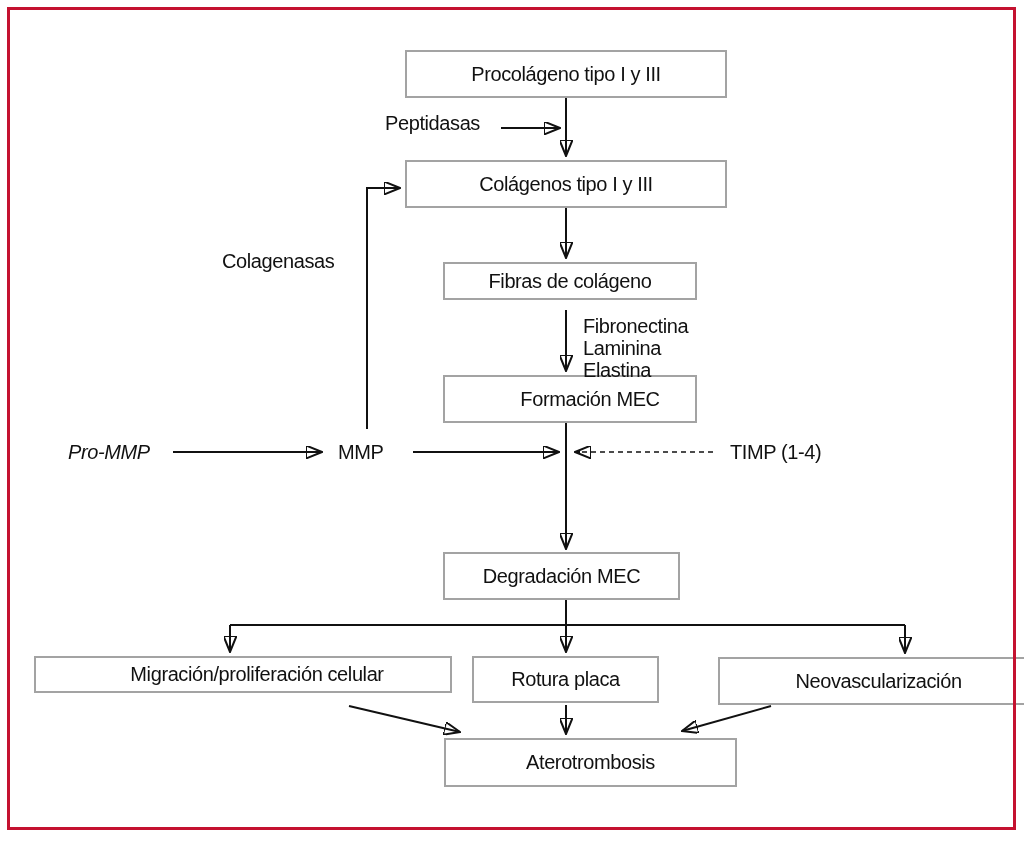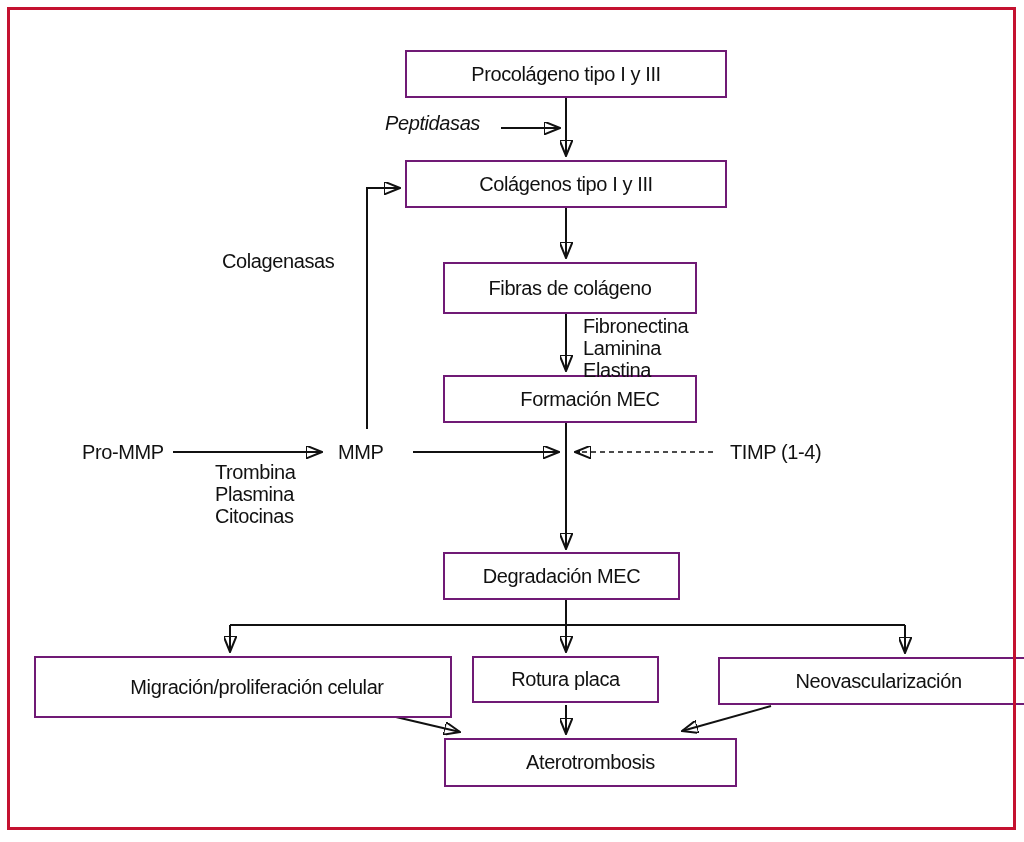--- a/index.html
+++ b/index.html
@@ -35,21 +35,21 @@
     stroke: #111111;
     stroke-width: 2;
     fill: none;
   }
   .connector-layer path.dashed {
     stroke-width: 1.6;
     stroke-dasharray: 5 4;
   }
   .box {
     position: absolute;
-    border: 2px solid #701a75;
+    border: 2px solid #a3a3a3;
     background: #ffffff;
     display: flex;
     align-items: center;
     justify-content: center;
     font-size: 20px;
     letter-spacing: -0.4px;
     white-space: nowrap;
     box-sizing: border-box;
   }
   .lbl {
@@ -98,51 +98,46 @@
 
     <line x1="566" y1="705" x2="566" y2="734" marker-end="url(#ah)"></line>
     <line x1="349" y1="706" x2="460" y2="732" marker-end="url(#ah)"></line>
     <line x1="771" y1="706" x2="682" y2="731" marker-end="url(#ah)"></line>
   </svg>
 
   <div class="box" style="left:405px; top:50px;  width:322px; height:48px;">Procolágeno tipo I y III</div>
 
   <div class="box" style="left:405px; top:160px; width:322px; height:48px;">Colágenos tipo I y III</div>
 
-  <div class="box" style="left:443px; top:262px; width:254px; height:52px;">Fibras de colágeno</div>
+  <div class="box" style="left:443px; top:262px; width:254px; height:38px;">Fibras de colágeno</div>
 
   <div class="box" style="left:443px; top:375px; width:254px; height:48px;padding-left:40px;">Formación MEC</div>
 
   <div class="box" style="left:443px; top:552px; width:237px; height:48px;">Degradación MEC</div>
 
-  <div class="box" style="left:34px;  top:656px; width:418px; height:62px;padding-left:28px;">Migración/proliferación celular</div>
+  <div class="box" style="left:34px;  top:656px; width:418px; height:37px;padding-left:28px;">Migración/proliferación celular</div>
 
   <div class="box" style="left:472px; top:656px; width:187px; height:47px;">Rotura placa</div>
 
   <div class="box" style="left:718px; top:657px; width:321px; height:48px;">Neovascularización</div>
 
   <div class="box" style="left:444px; top:738px; width:293px; height:49px;">Aterotrombosis</div>
 
-  <div class="lbl" style="left:385px; top:112px;font-style:italic;">Peptidasas</div>
+  <div class="lbl" style="left:385px; top:112px;">Peptidasas</div>
 
   <div class="lbl" style="left:222px; top:250px;">Colagenasas</div>
 
   <div class="lbl tight" style="left:583px; top:315px;">
     <span class="row">Fibronectina</span>
     <span class="row">Laminina</span>
     <span class="row">Elastina</span>
   </div>
 
-  <div class="lbl" style="left:82px; top:441px;">Pro-MMP</div>
+  <div class="lbl" style="left:68px; top:441px;font-style:italic;">Pro-MMP</div>
 
-  <div class="lbl tight" style="left:215px; top:461px;">
-    <span class="row">Trombina</span>
-    <span class="row">Plasmina</span>
-    <span class="row">Citocinas</span>
-  </div>
 
   <div class="lbl" style="left:338px; top:441px;">MMP</div>
 
 
   <div class="lbl" style="left:730px; top:441px;">TIMP (1-4)</div>
 
   <div class="frame-border"></div>
 </div>
 
 </body></html>

